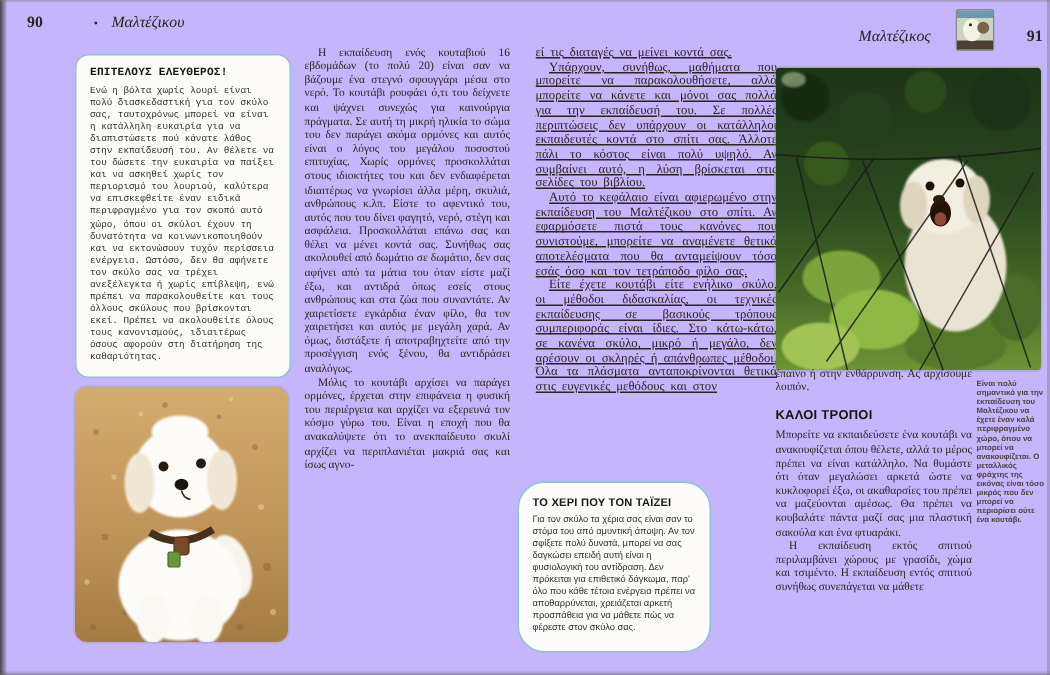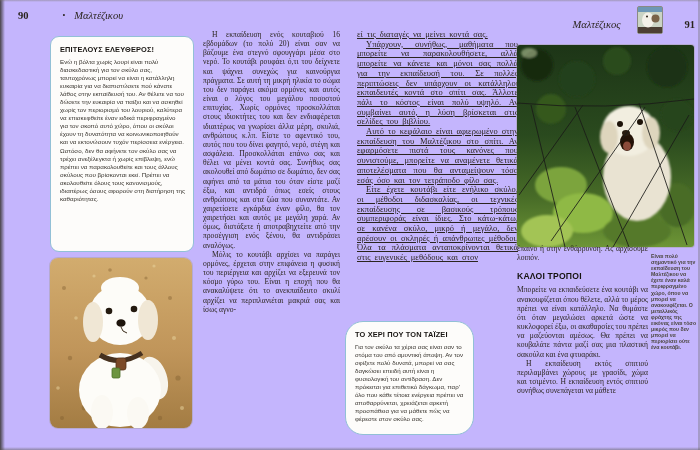--- a/index.html
+++ b/index.html
@@ -67,21 +67,21 @@
         <rect x="1" y="1" width="24" height="5" fill="#6e97b5"></rect>
         <rect x="1" y="21" width="24" height="6" fill="#4c3f33"></rect>
         <ellipse cx="11" cy="14" rx="6" ry="7.5" fill="#f4f1e8"></ellipse>
         <circle cx="18.5" cy="12.5" r="4" fill="#7a6348"></circle>
         <circle cx="10" cy="10.5" r="1" fill="#2b2117"></circle>
       </svg>
     </span>
     <span class="num" style="margin-left:22px;position:relative;top:4px;">91</span>
   </div>
 
-  <div class="abs sbox" style="left:50px;top:36px;width:144px;height:216px;">
+  <div class="abs sbox" style="left:50px;top:36px;width:144px;height:216px;font-family:Liberation Mono, monospace;">
     <p class="btitle">ΕΠΙΤΕΛΟΥΣ ΕΛΕΥΘΕΡΟΣ!</p>
     <p class="btext">Ενώ η βόλτα χωρίς λουρί είναι πολύ διασκεδαστική για τον σκύλο σας, ταυτοχρόνως μπορεί να είναι η κατάλληλη ευκαιρία για να διαπιστώσετε πού κάνατε λάθος στην εκπαίδευσή του. Αν θέλετε να του δώσετε την ευκαιρία να παίξει και να ασκηθεί χωρίς τον περιορισμό του λουριού, καλύτερα να επισκεφθείτε έναν ειδικά περιφραγμένο για τον σκοπό αυτό χώρο, όπου οι σκύλοι έχουν τη δυνατότητα να κοινωνικοποιηθούν και να εκτονώσουν τυχόν περίσσεια ενέργεια. Ωστόσο, δεν θα αφήνετε τον σκύλο σας να τρέχει ανεξέλεγκτα ή χωρίς επίβλεψη, ενώ πρέπει να παρακολουθείτε και τους άλλους σκύλους που βρίσκονται εκεί. Πρέπει να ακολουθείτε όλους τους κανονισμούς, ιδιαιτέρως όσους αφορούν στη διατήρηση της καθαριότητας.</p>
   </div>
 
   <div class="abs photo" style="left:50px;top:258px;width:142px;height:170px;">
     <svg viewBox="0 0 142 170" preserveAspectRatio="none">
       <defs>
         <linearGradient id="grassL" x1="0" y1="0" x2="0" y2="1">
           <stop offset="0" stop-color="#d2ac6e"></stop>
           <stop offset="0.55" stop-color="#c0955a"></stop>

